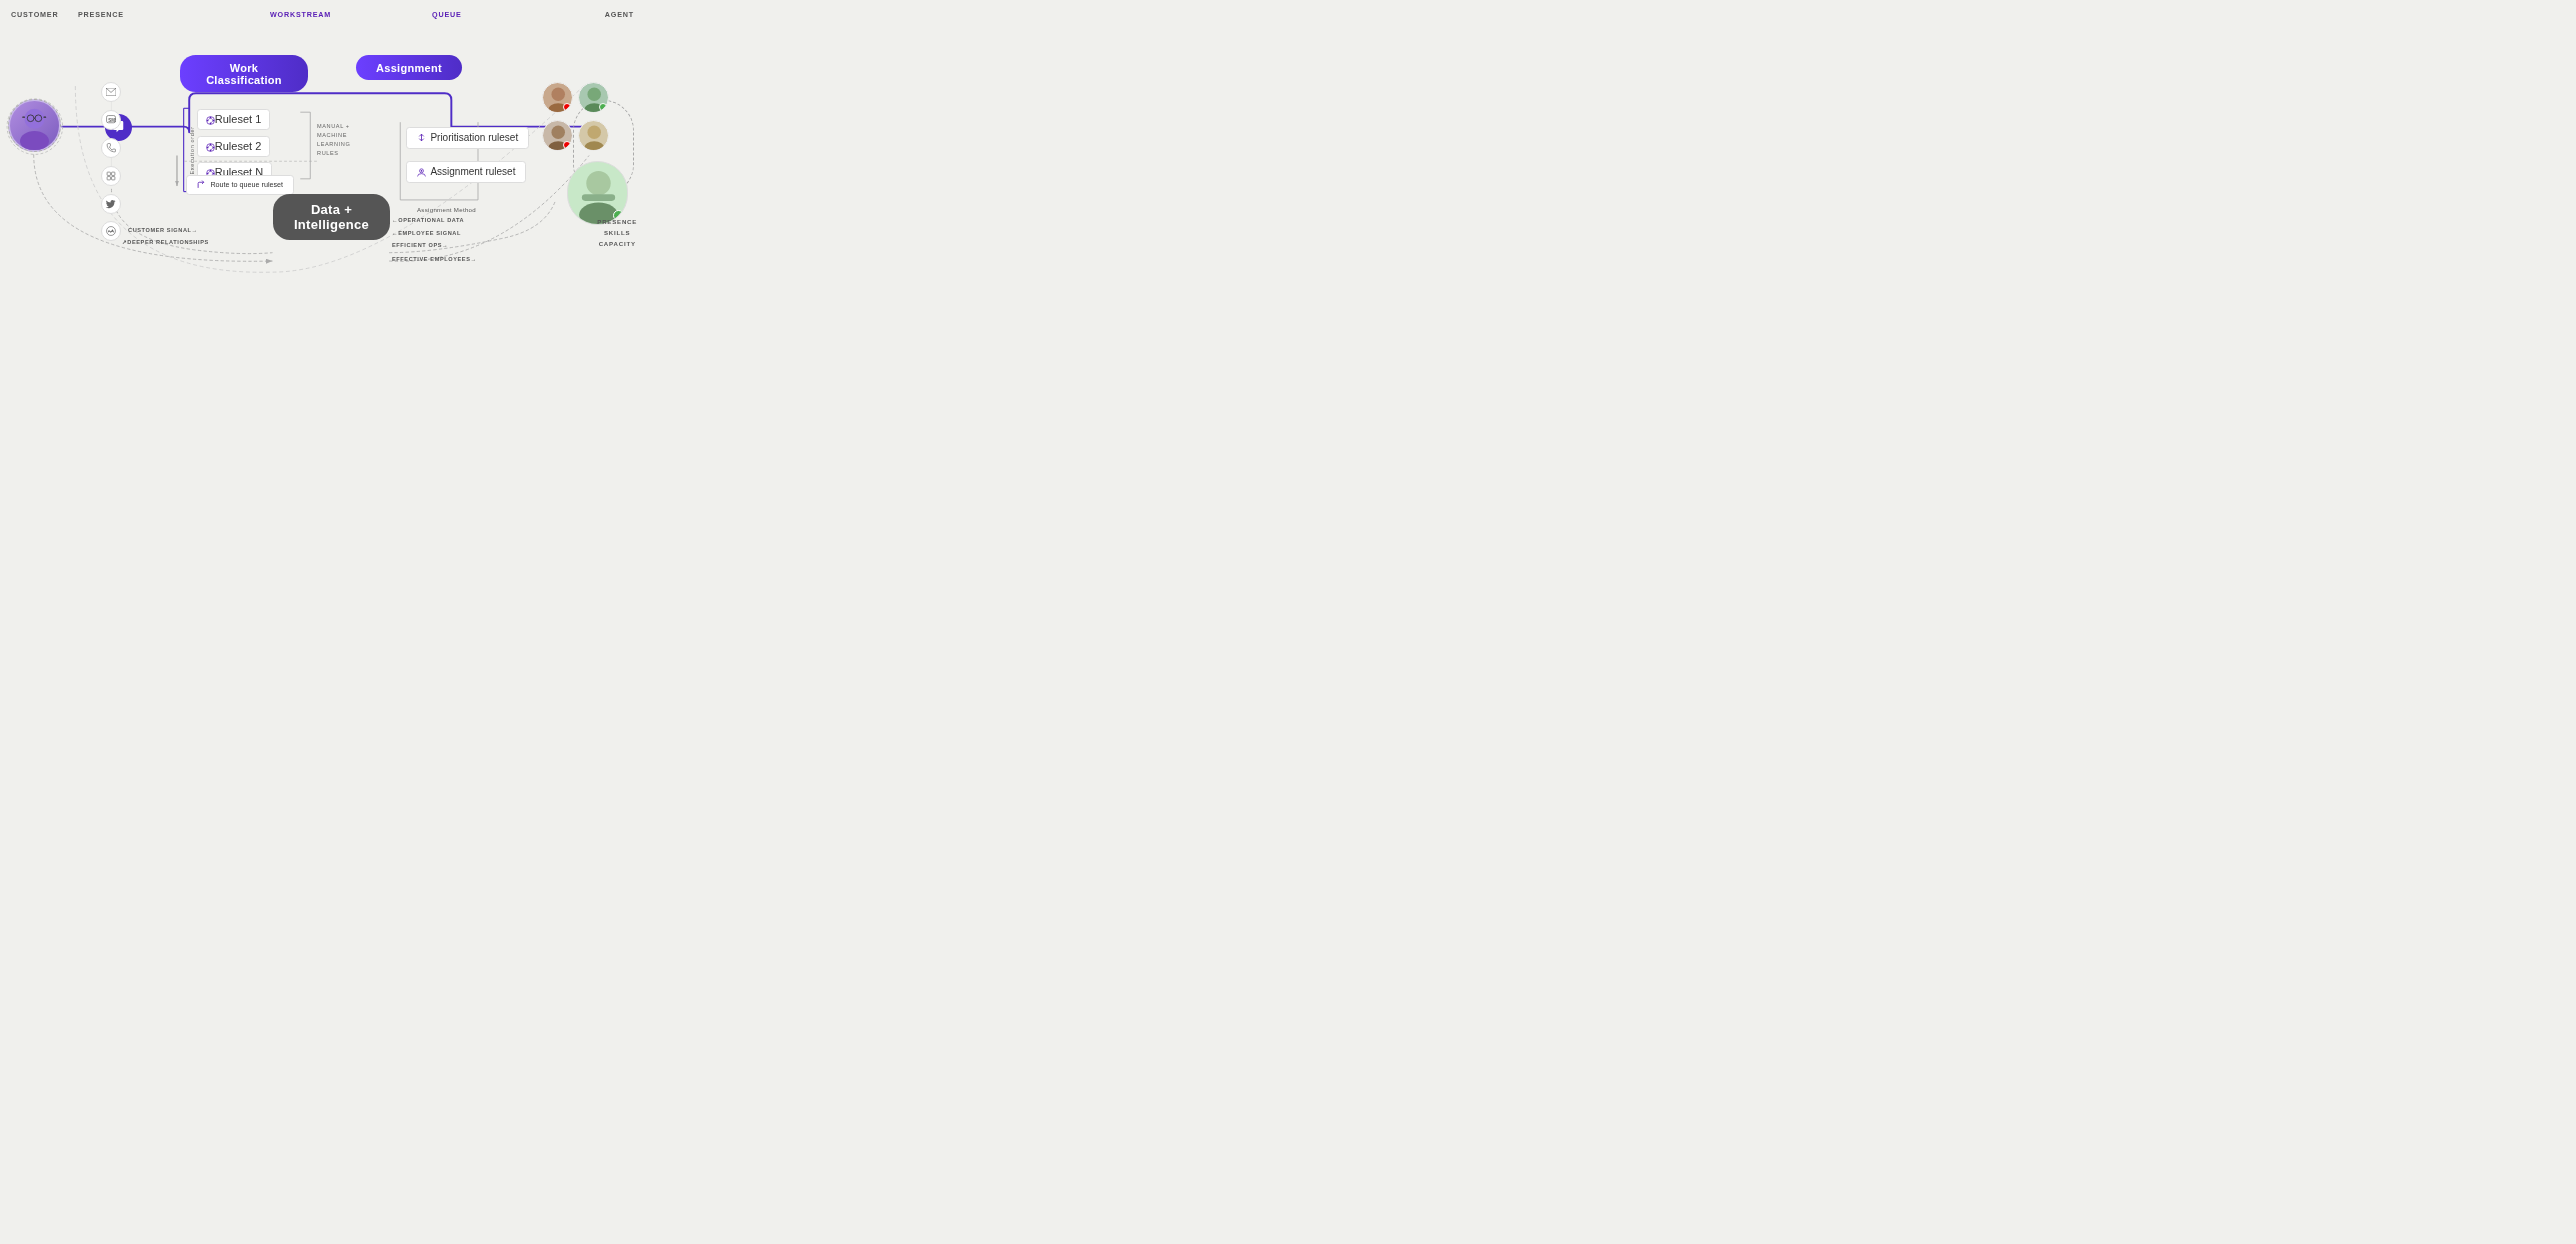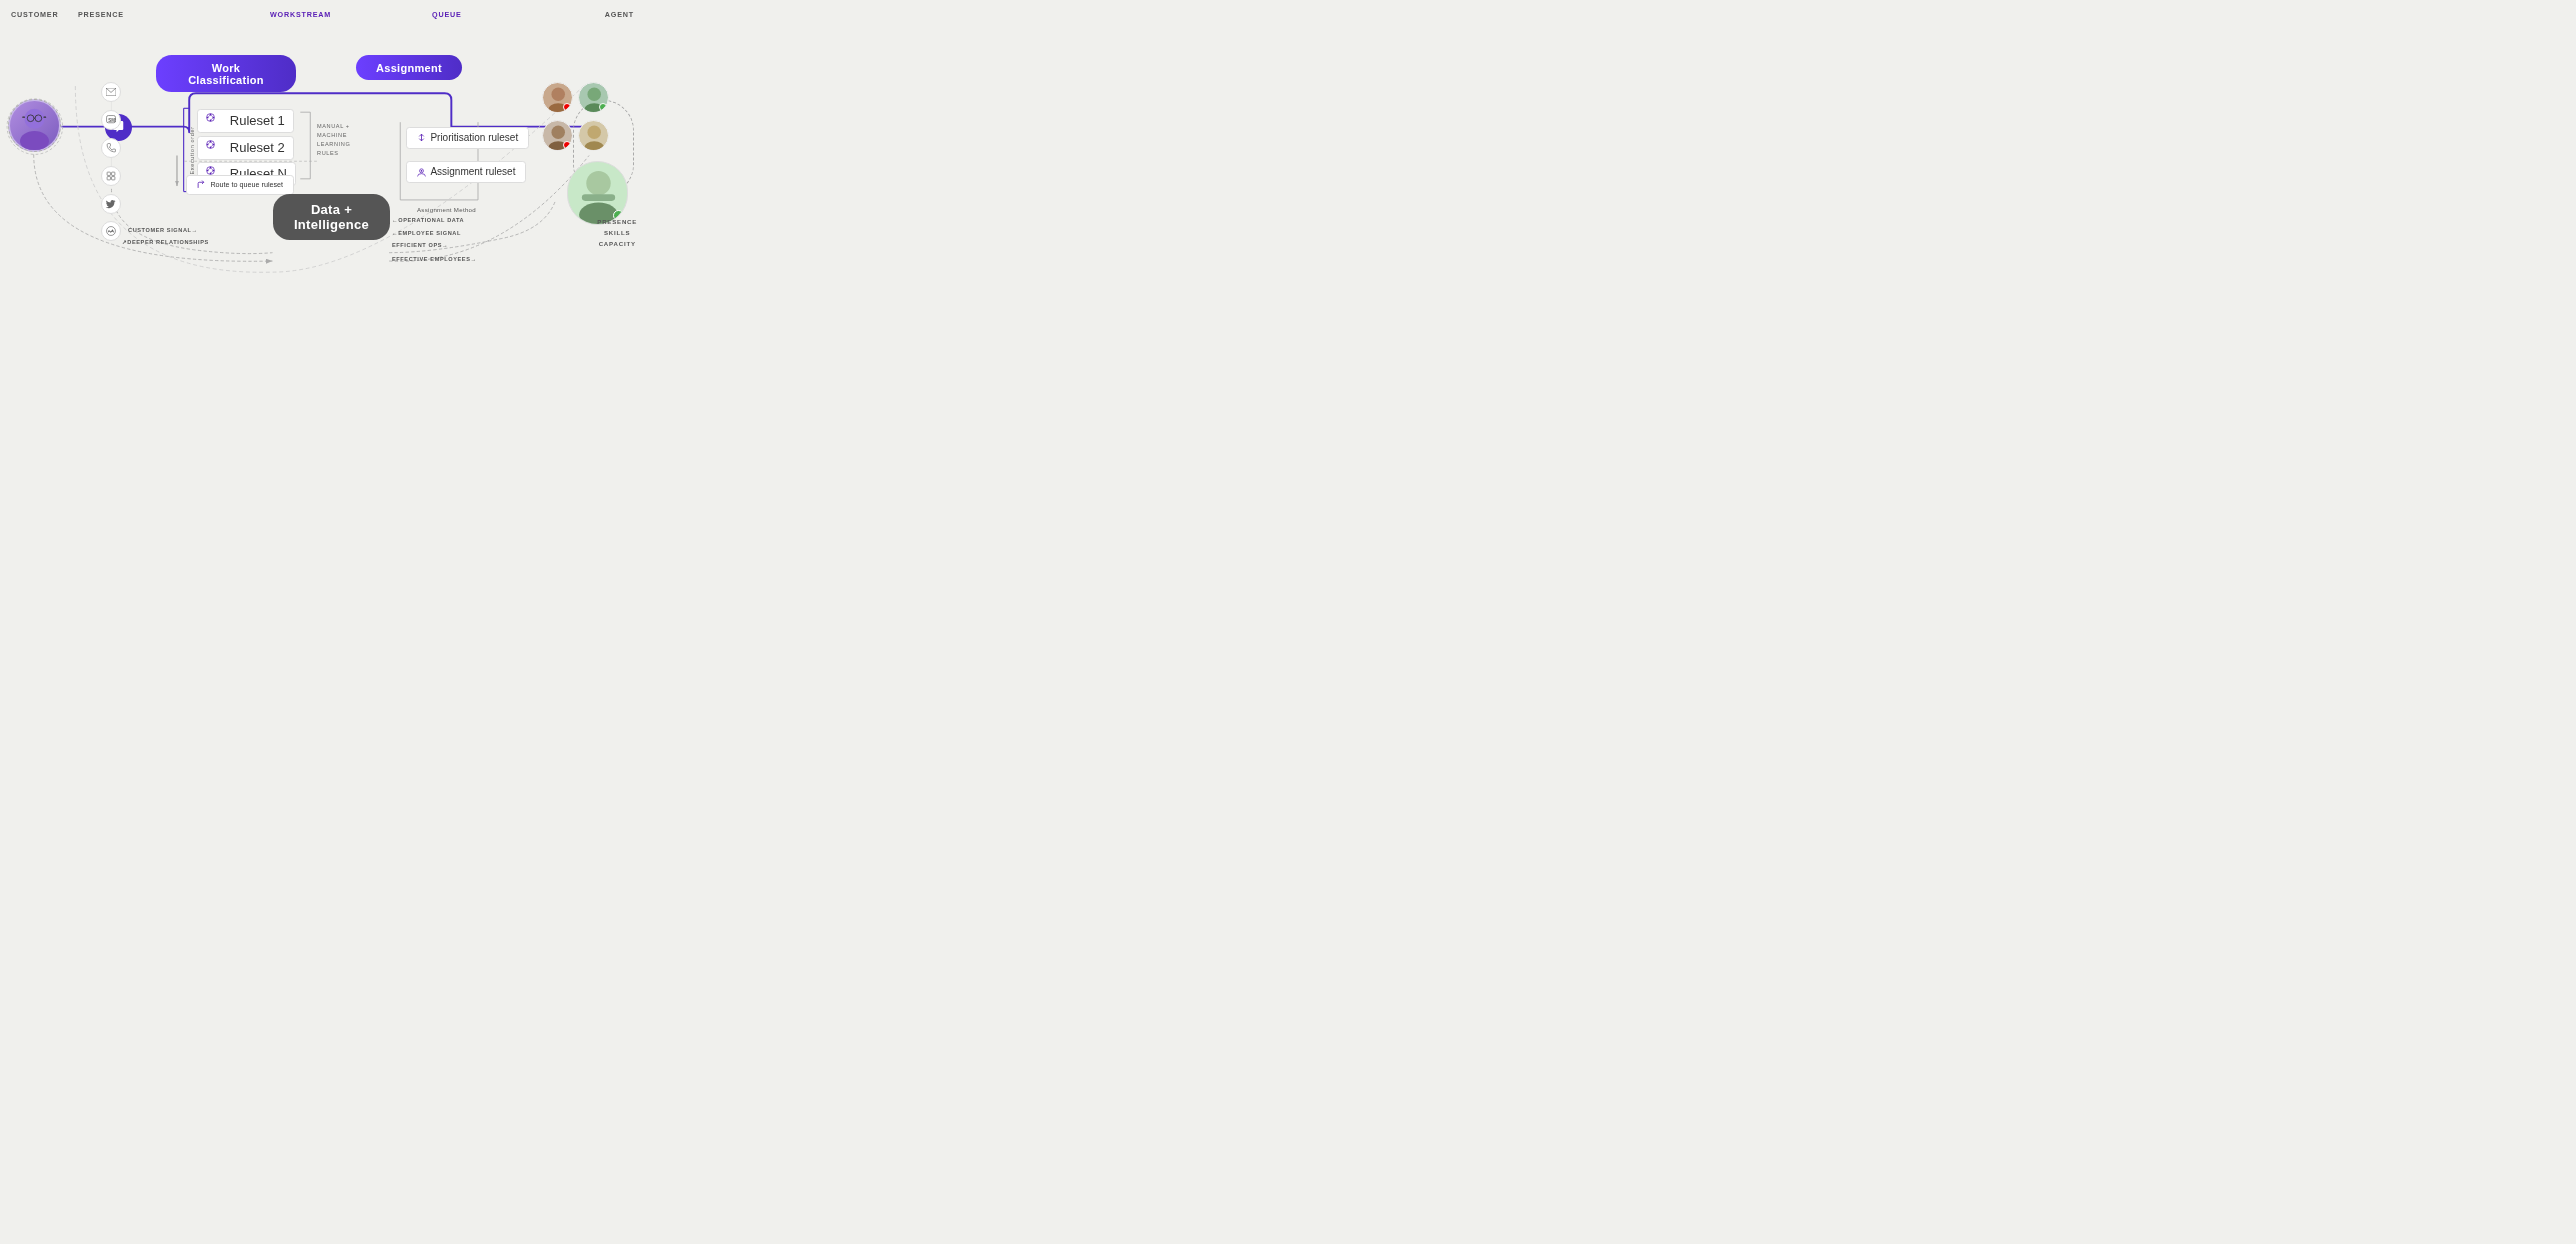--- a/index.html
+++ b/index.html
@@ -39,22 +39,22 @@
       padding: 6.7px 18px;
       font-size: 11px;
       font-weight: 800;
       color: white;
       letter-spacing: 0.3px;
       text-align: center;
     }
     .badge-wc {
       background: linear-gradient(90deg, #6c3fff 0%, #4f2dc7 100%);
       top: 55px;
-      left: 156px;
-      width: 140px;
+      left: 180px;
+      width: 128px;
     }
     .badge-assignment {
       background: linear-gradient(90deg, #6c3fff 0%, #4f2dc7 100%);
       top: 55px;
       left: 356px;
       width: 106px;
     }
     .badge-data {
       background: #555;
       bottom: 71px;
@@ -128,26 +128,26 @@
       left: 101px;
     }
 
     
     .ruleset-box {
       position: absolute;
       background: white;
       border: 0.8px solid #ddd;
       border-radius: 3.3px;
       padding: 3.3px 7.8px;
-      font-size: 13px;
+      font-size: 11px;
       font-weight: 500;
       color: #333;
       display: flex;
-      align-items: flex-start;
-      gap: 15px;
+      align-items: flex-end;
+      gap: 0;
     }
 
     
     .assignment-box {
       position: absolute;
       background: white;
       border: 0.8px solid #ddd;
       border-radius: 3.3px;
       padding: 4.4px 10px;
       font-size: 10px;

